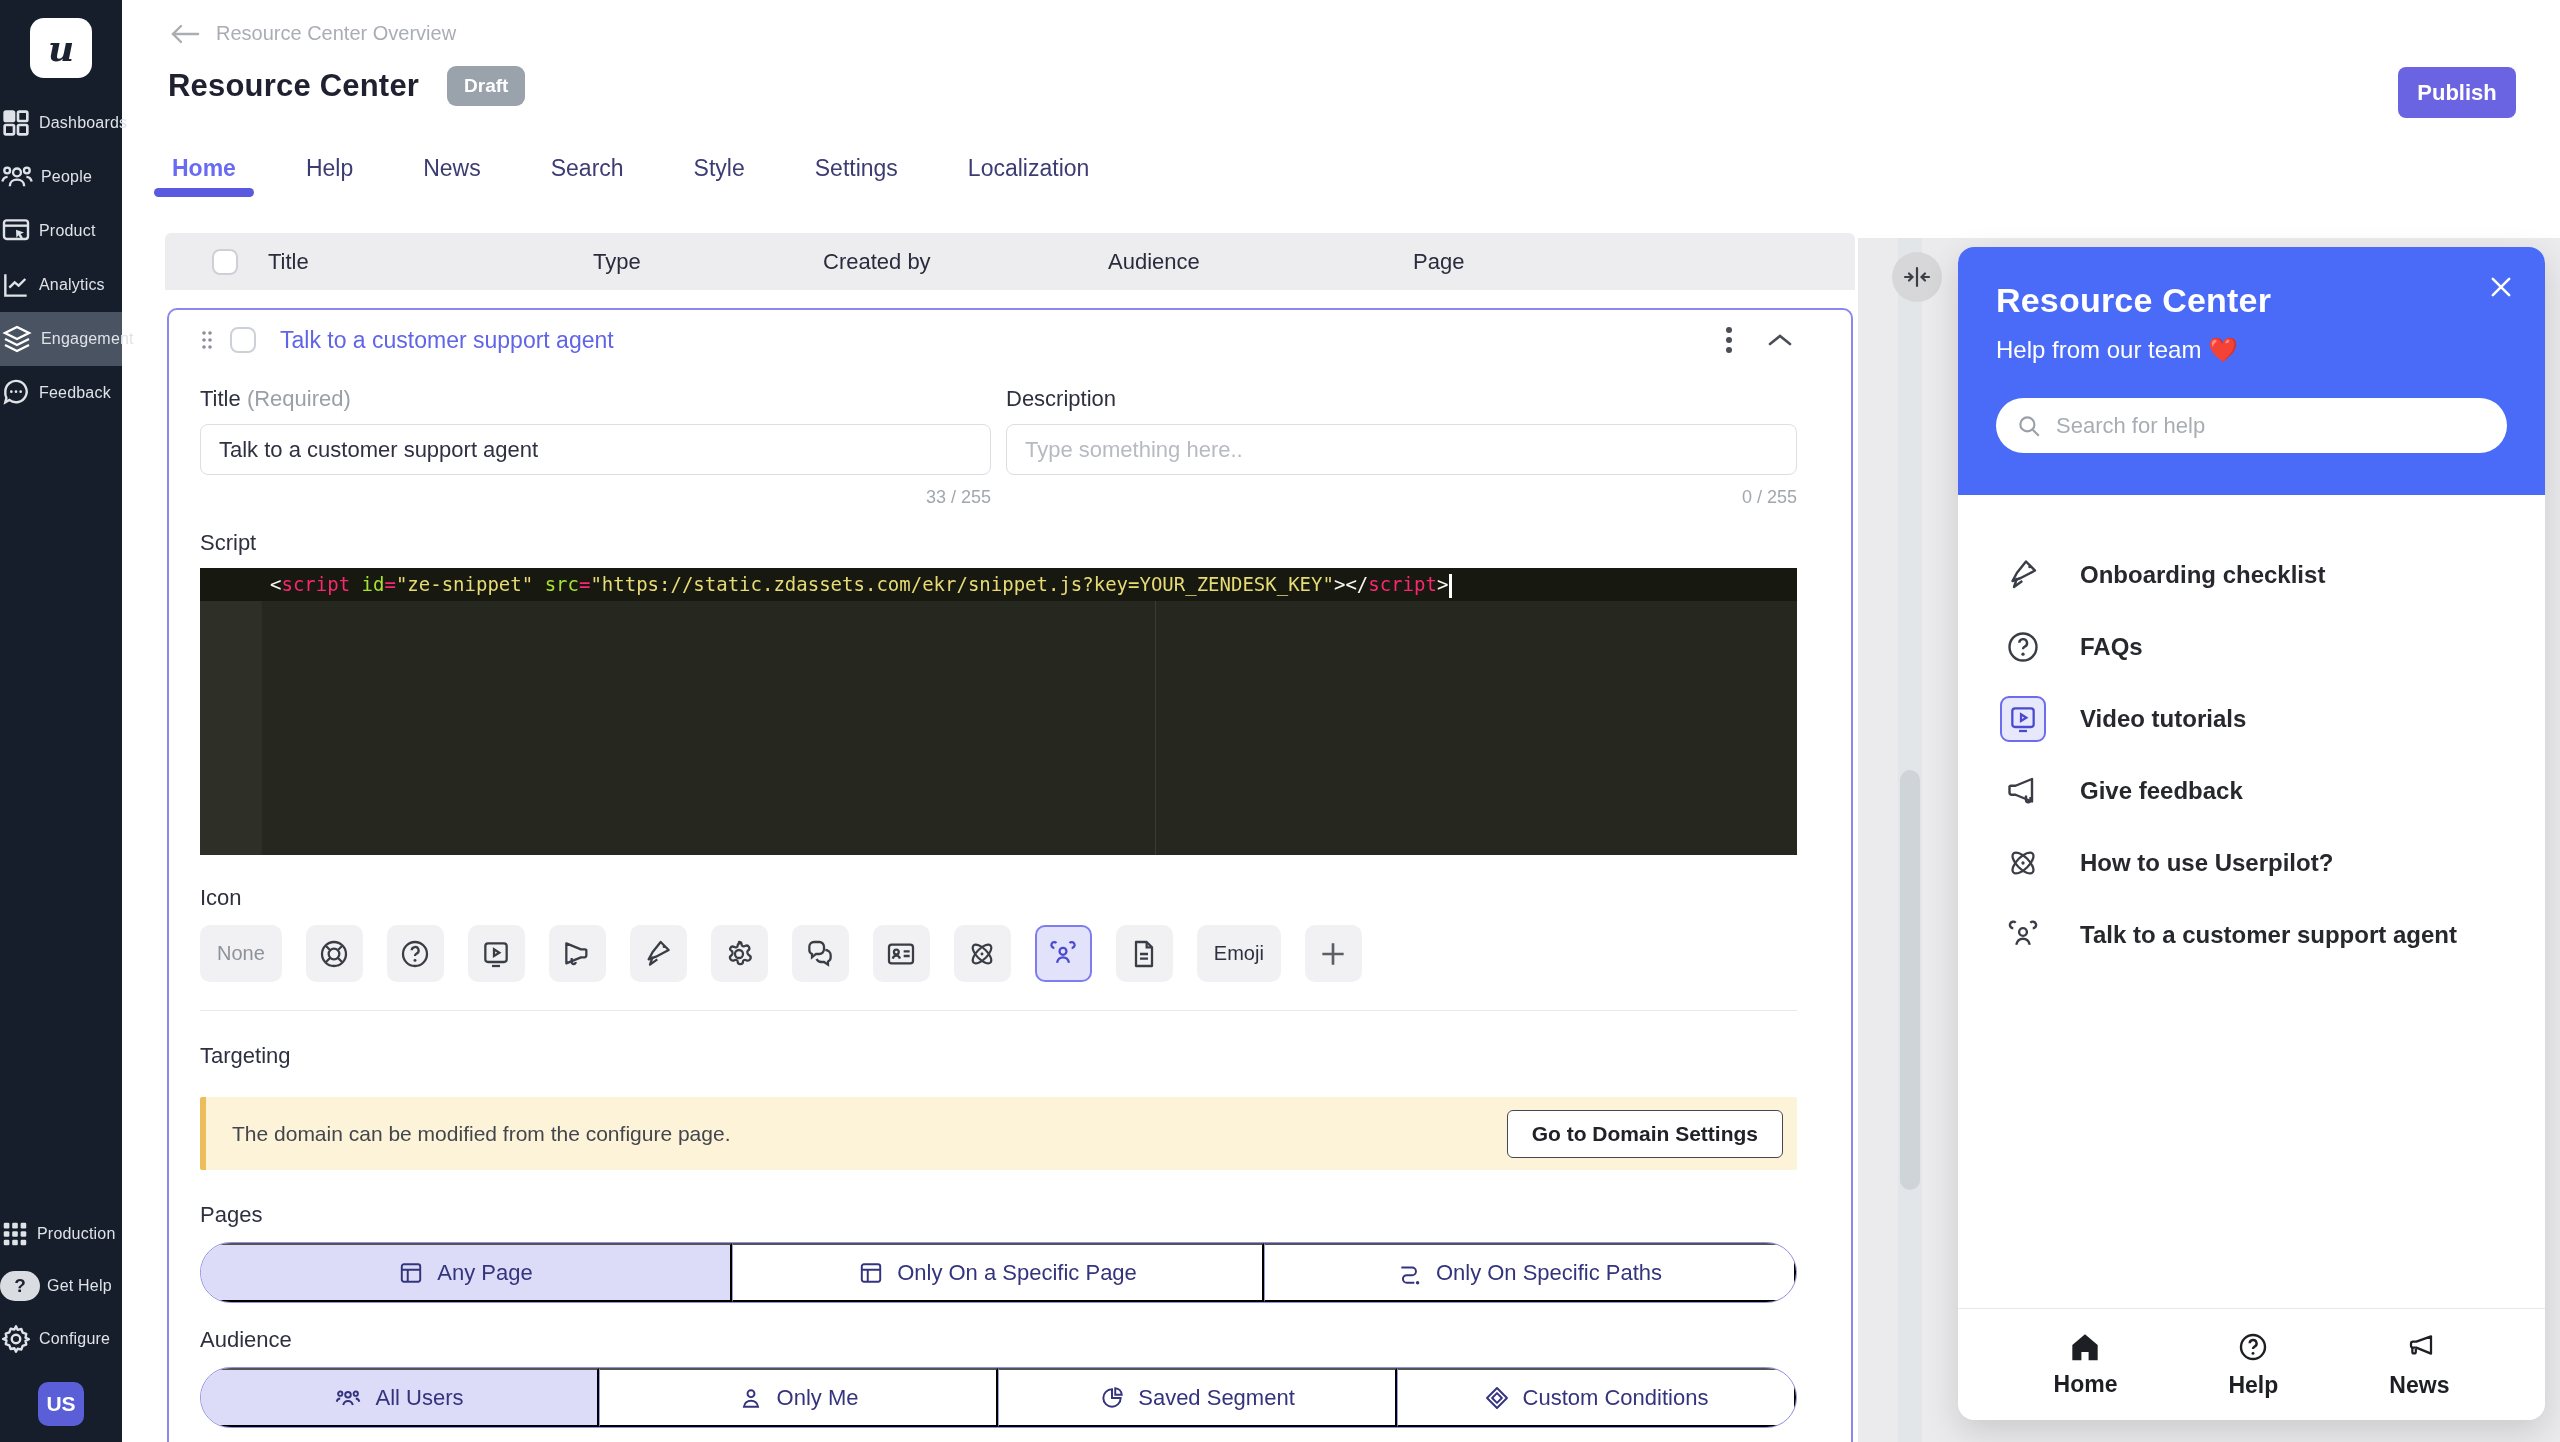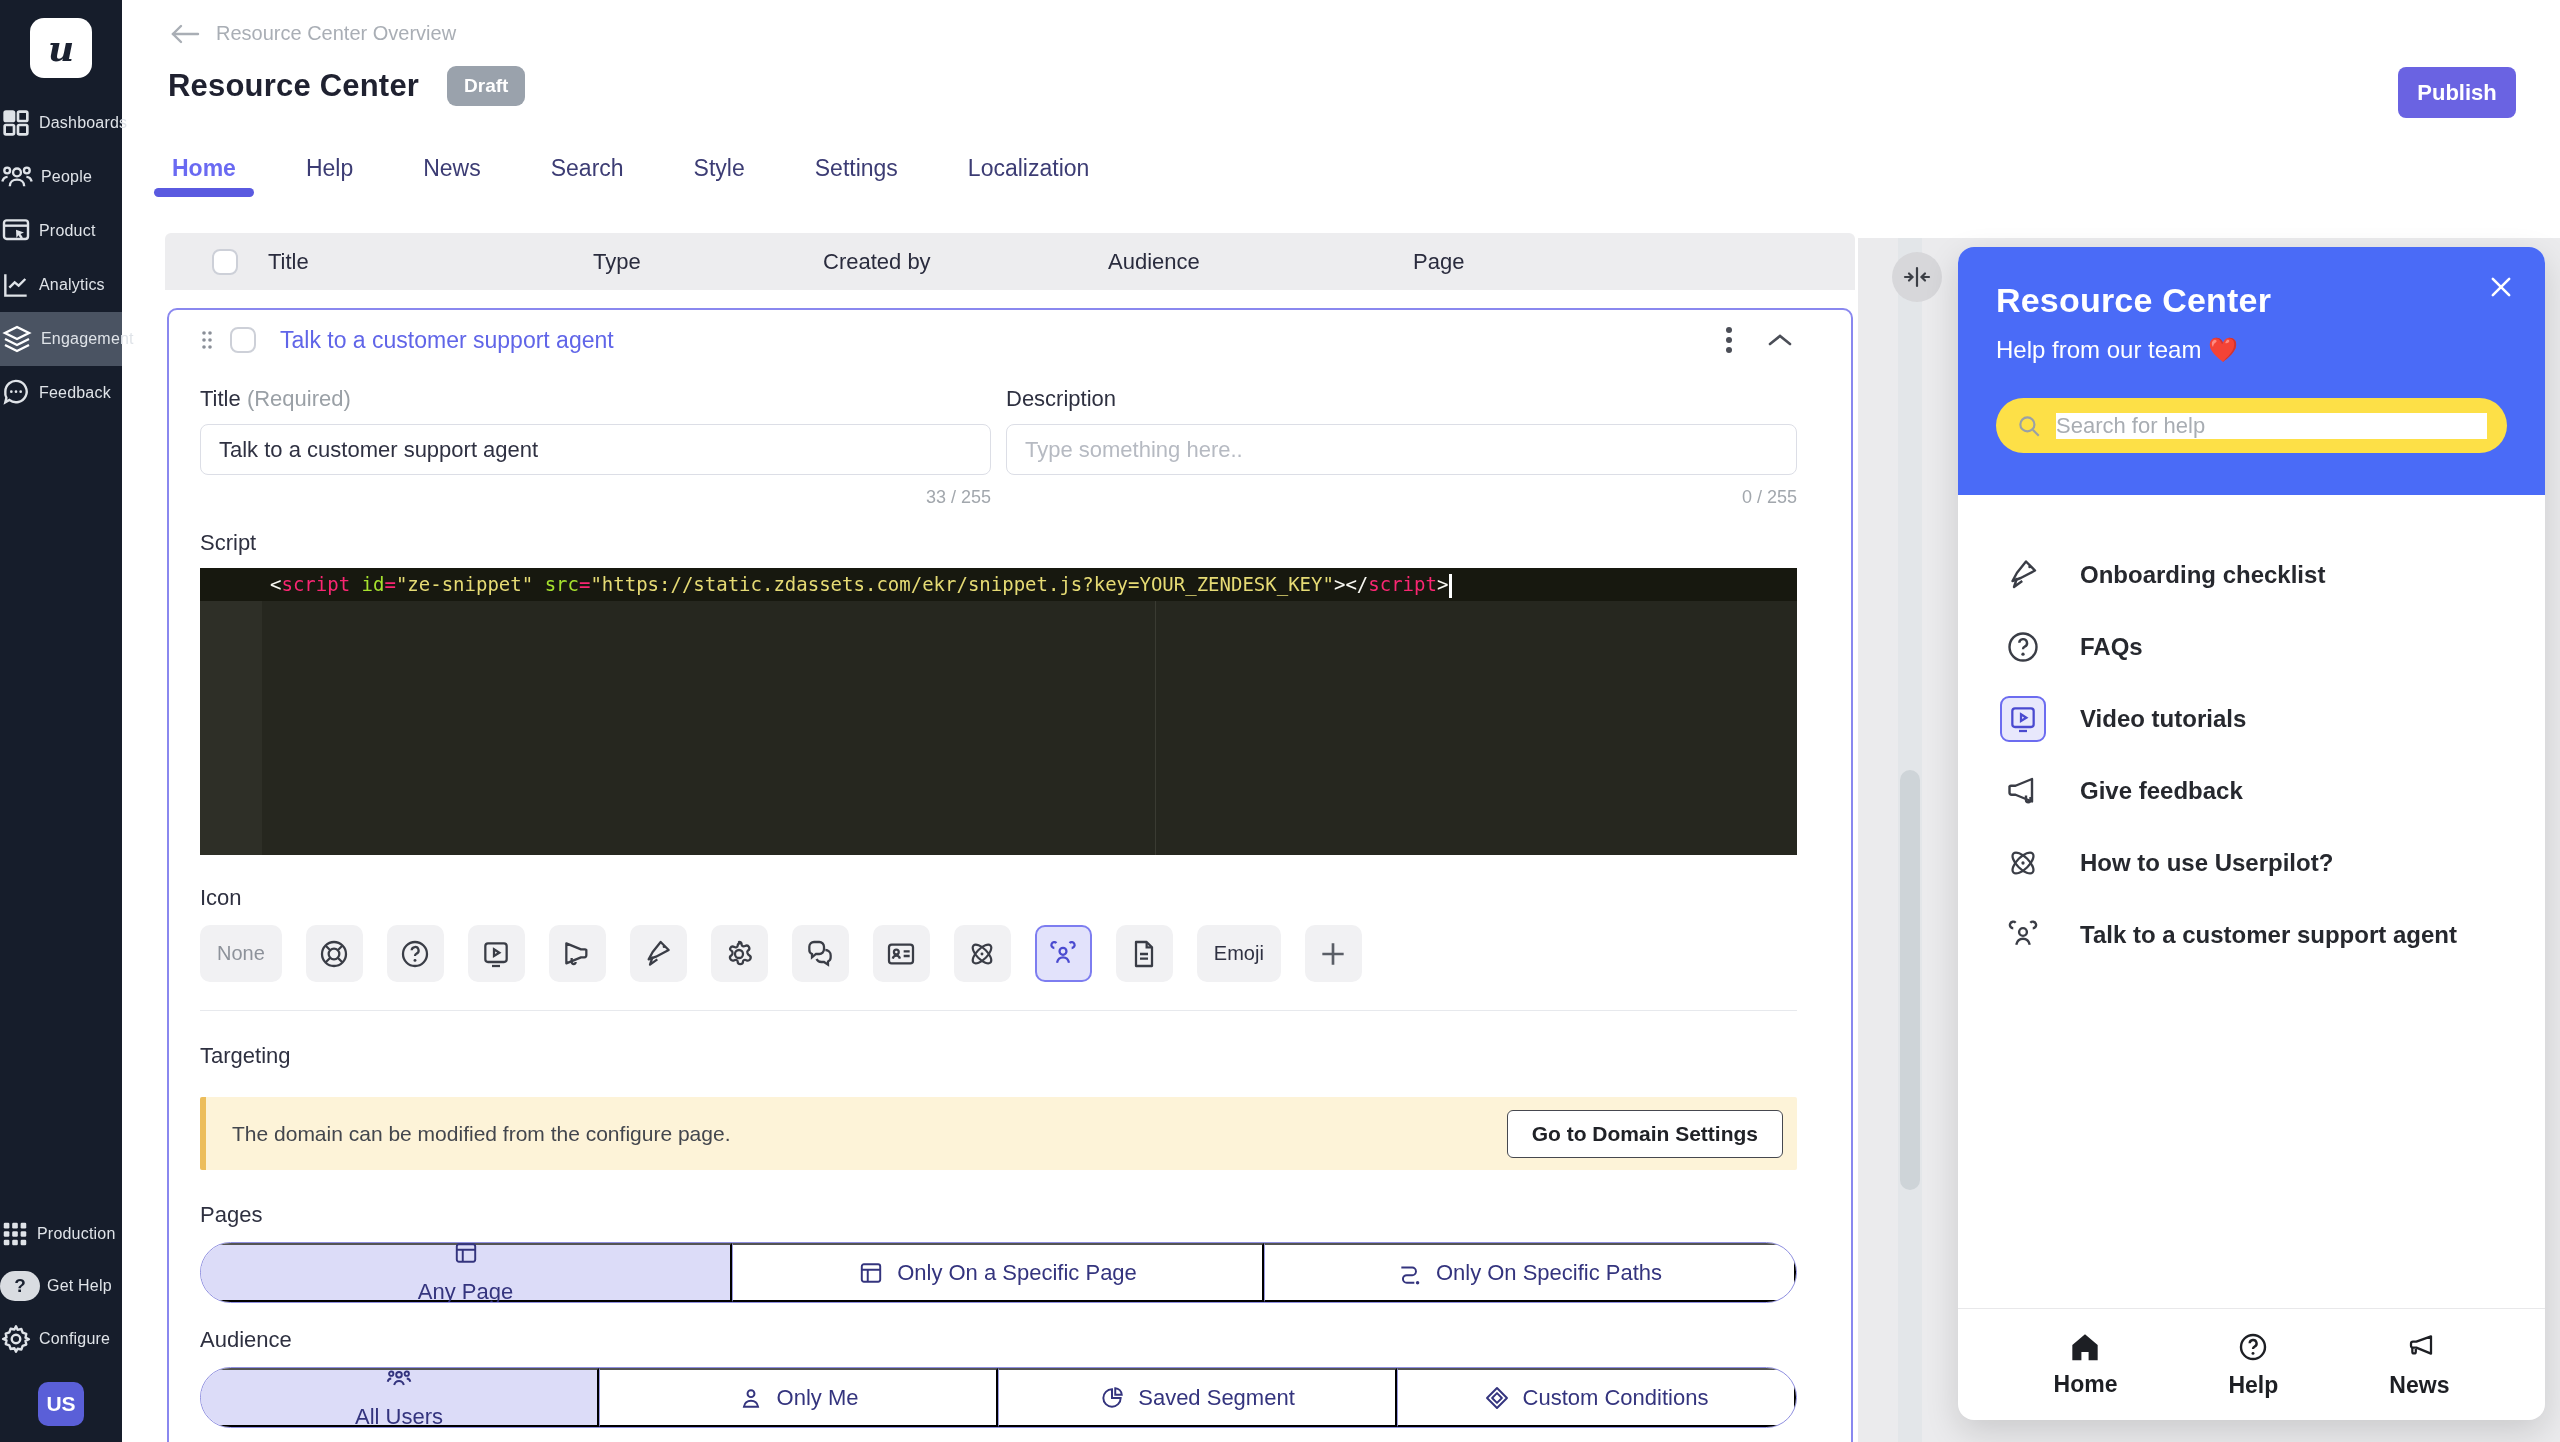--- a/index.html
+++ b/index.html
@@ -101,32 +101,32 @@
             display:flex; align-items:center; padding:0 14px 0 26px; }
   .banner-text { font-size:21px; color:#43464d; }
   .banner-btn { margin-left:auto; background:#fff; border:1.7px solid #46484f; border-radius:6px; padding:11px 24px;
                 font-weight:bold; font-size:21px; color:#202227; font-family:inherit; cursor:pointer; }
 
   .pages-label { margin-top:32px; }
   .segmented { margin-top:14px; height:61px; border:1.7px solid #8f8fe0; border-radius:31px; display:flex; overflow:hidden; background:#fff; }
   .segment { flex:1; display:flex; align-items:center; justify-content:center; gap:13px; font-size:22px; font-weight:500;
              color:#34347e; border-left:1.5px solid #9b9be0; cursor:pointer; background:transparent; font-family:inherit; }
   .segment:first-child { border-left:none; }
-  .segment.selected { background:#dcdcf8;flex-direction:column; }
+  .segment.selected { background:#dcdcf8; }
   .audience-label { margin-top:24px; }
 
   
   .panel { position:absolute; left:1958px; top:247px; width:587px; height:1173px; background:#fff; border-radius:16px;
            box-shadow:0 12px 34px rgba(0,0,0,.14); z-index:5; display:flex; flex-direction:column; }
   .panel-header { background:#4a6bf7; border-radius:16px 16px 0 0; padding:34px 38px 42px; position:relative; color:#fff; }
   .panel-close { position:absolute; top:22px; right:26px; background:none; border:none; cursor:pointer; padding:4px; }
   .panel-title { font-size:34px; font-weight:bold; letter-spacing:.2px; }
   .panel-sub { font-size:24px; margin-top:16px; }
   .heart { color:#e8443a; }
-  .panel-search { margin-top:34px; height:55px; background:#fde047; border-radius:28px; display:flex; align-items:center; padding:16px 20px; gap:14px; }
+  .panel-search { margin-top:34px; height:55px; background:#ffffff; border-radius:28px; display:flex; align-items:center; padding:16px 20px; gap:14px; }
   .panel-search input { border:none; outline:none; flex:1; font-size:22px; font-family:inherit; color:#2f3142; }
   .panel-search input::placeholder { color:#a8adb3; }
   .panel-list { flex:1; padding:44px 42px 0; }
   .p-item { display:flex; align-items:center; gap:34px; height:72px; cursor:pointer; }
   .p-item .ibox { width:46px; height:46px; display:flex; align-items:center; justify-content:center; color:#3a3d46; }
   .p-item .ibox.hl { background:#e8e8fc; border:2px solid #6c6cf0; border-radius:9px; color:#4a4ad0; }
   .p-item .plbl { font-size:24px; font-weight:bold; color:#26282e; }
   .panel-nav { border-top:1.5px solid #e8e8ea; height:112px; display:flex; align-items:center; justify-content:space-around; padding:0 40px; }
   .nav-item { display:flex; flex-direction:column; align-items:center; gap:9px; color:#1d1f24; cursor:pointer; }
   .nav-item .nlbl { font-size:23px; font-weight:bold; }

